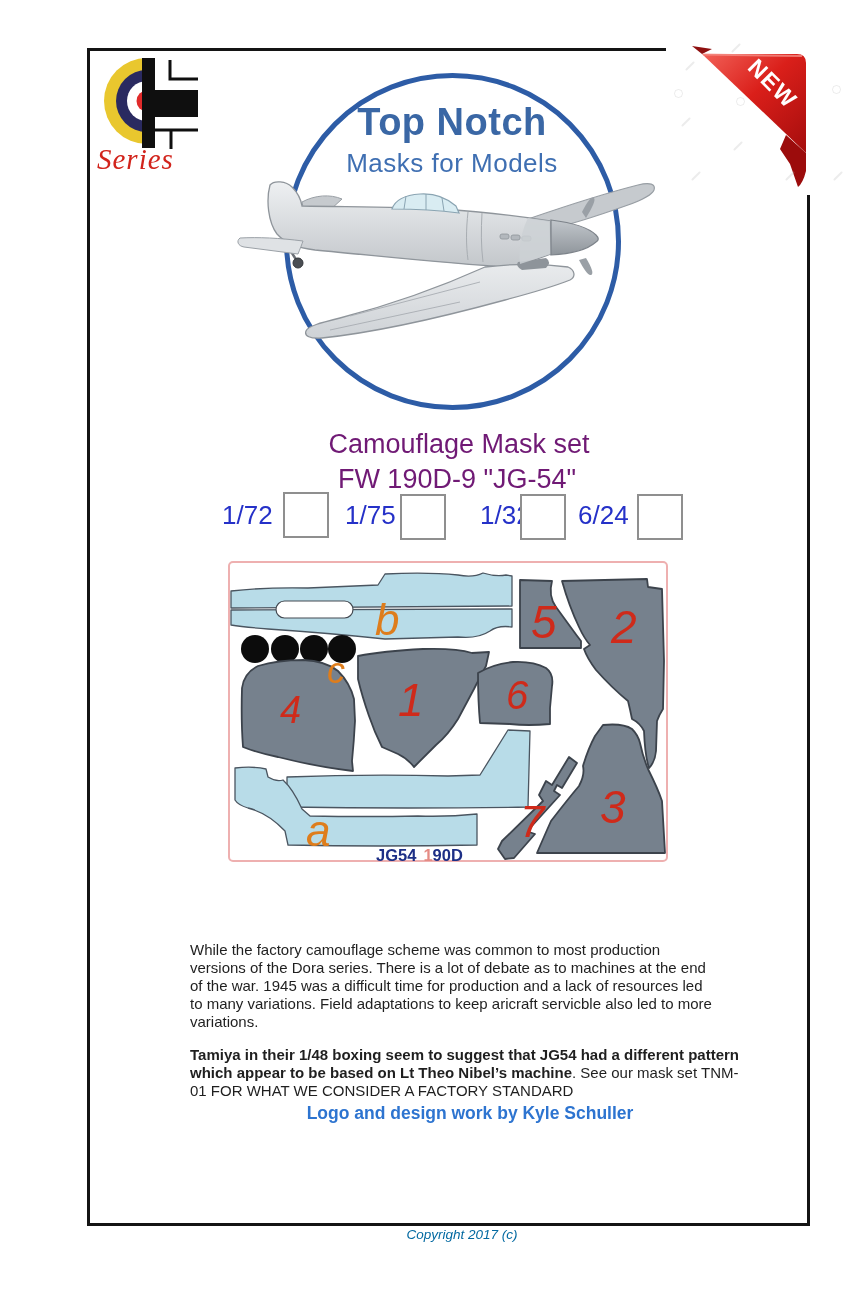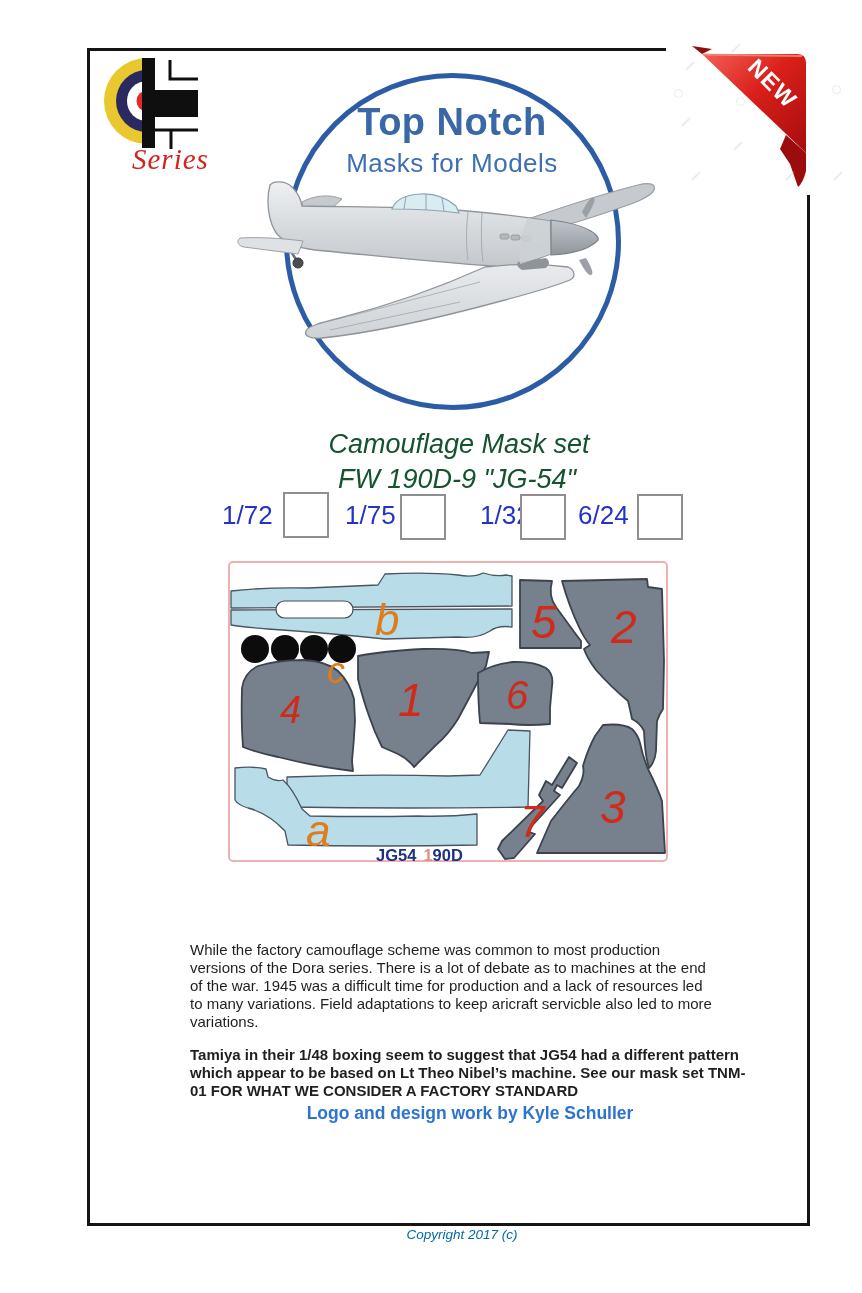--- a/index.html
+++ b/index.html
@@ -7,56 +7,56 @@
           font-family:"Liberation Sans", sans-serif;}
   .abs{position:absolute;}
 
   
   #page-border{left:87px;top:48px;width:723px;height:1178px;border:3px solid #141414;
                box-sizing:border-box;background:transparent;}
 
   
   #logo-svg{left:98px;top:57px;}
   #series-label{left:97px;top:143px;font-family:"Liberation Serif", serif;
-    font-style:italic;font-size:29px;color:#d2241c;letter-spacing:1px;margin-left:35px;}
+    font-style:italic;font-size:29px;color:#d2241c;letter-spacing:1px;}
 
   
   #new-sticker{left:666px;top:25px;width:196px;height:170px;background:#ffffff;z-index:5;}
   .wm{position:absolute;background:#b9b9b9;opacity:.28;width:12px;height:2px;
       transform:rotate(-45deg);border-radius:1px;}
   .wm-ring{position:absolute;width:7px;height:7px;border:1.5px solid #bdbdbd;opacity:.3;
       border-radius:50%;background:transparent;}
 
   
   #brand-circle{left:284px;top:73px;width:337px;height:337px;border:5px solid #2d5ca6;
      border-radius:50%;box-sizing:border-box;background:#fff;}
   #brand-title{left:452px;top:101px;transform:translateX(-50%);font-size:38px;font-weight:bold;
      color:#3a67a5;letter-spacing:.5px;white-space:nowrap;}
   #brand-subtitle{left:452px;top:148px;transform:translateX(-50%);font-size:26px;
      color:#3f6fb2;letter-spacing:.5px;white-space:nowrap;}
   #plane-svg{left:230px;top:150px;}
 
   
-  .blue-italic{font-style:italic;color:#14532d;white-space:nowrap;}
+  .blue-italic{color:#701a75;white-space:nowrap;}
   #product-heading{left:459px;top:429px;transform:translateX(-50%);font-size:27px;}
   #product-subject{left:457px;top:464px;transform:translateX(-50%);font-size:27px;}
 
   
   .scale-label{color:#2531c8;font-size:26px;white-space:nowrap;}
   .scale-box{width:46px;height:46px;border:2px solid #8f8f8f;box-sizing:border-box;background:#fff;}
 
   
   #mask-sheet{left:228px;top:561px;width:440px;height:301px;border:2px solid #eeb0b0;
      border-radius:5px;box-sizing:border-box;background:#fff;}
   #mask-sheet svg{position:absolute;left:-2px;top:-2px;}
 
   
   .body-copy{left:190px;width:560px;font-size:15px;line-height:18px;color:#1f1f1f;}
   #para1{top:941px;white-space:pre-line;}
-  #para2{top:1046px;font-weight:bold;}
+  #para2{top:1046px;}
 
   #credit-line{left:470px;top:1103px;transform:translateX(-50%);font-size:17.5px;
      font-weight:bold;color:#2d74d0;white-space:nowrap;}
   #copyright-line{left:462px;top:1227px;transform:translateX(-50%);font-style:italic;
      font-size:13.5px;color:#0369a1;white-space:nowrap;}
 </style>
 </head>
 <body>
 
 <div id="canvas">

